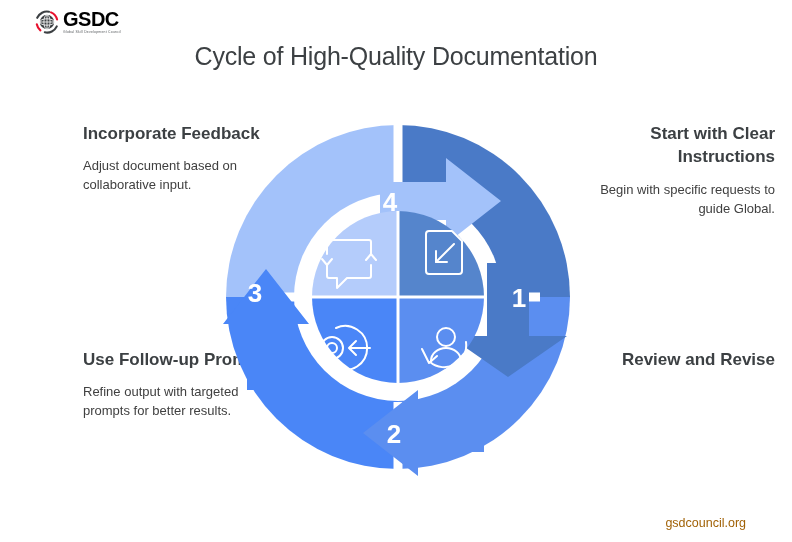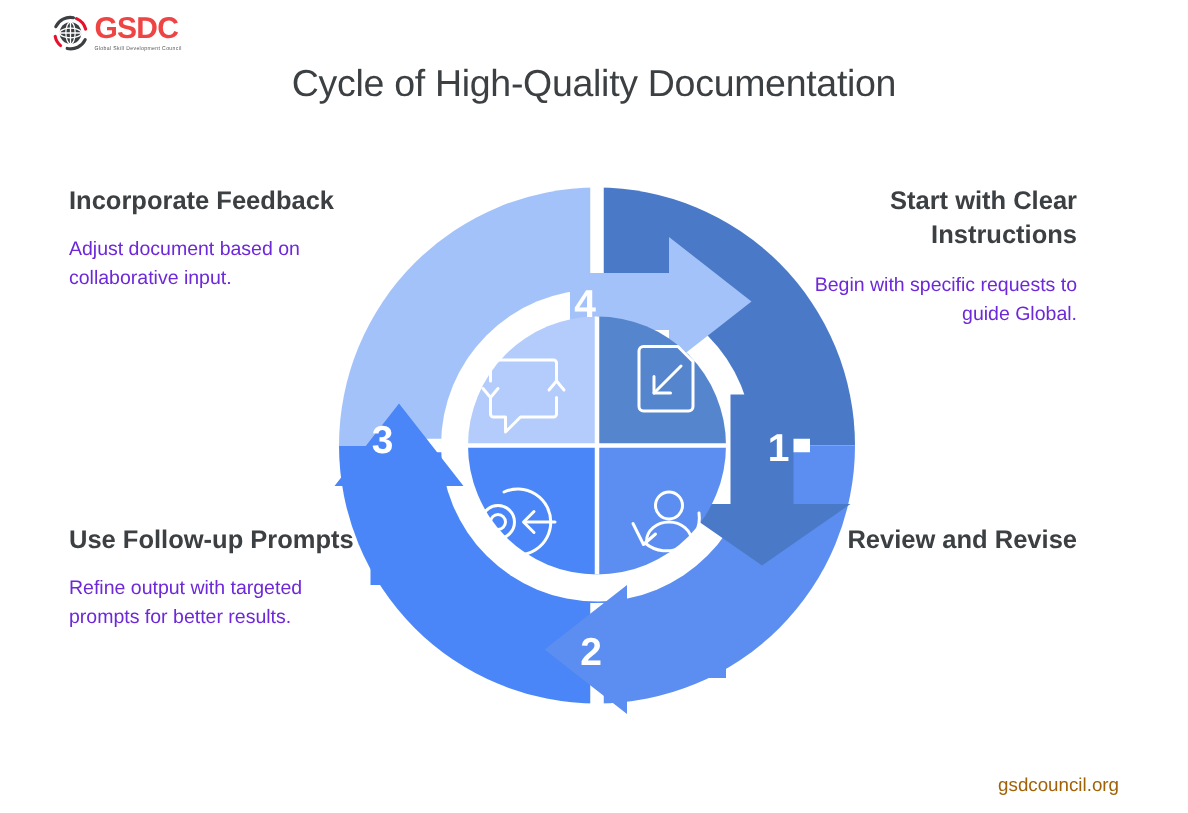--- a/index.html
+++ b/index.html
@@ -35,21 +35,21 @@
   }
   #logo .wordmark {
     display: flex;
     flex-direction: column;
     justify-content: center;
     line-height: 1;
   }
   #logo .gsdc {
     font-size: 20px;
     font-weight: bold;
-    color: #ef4444;
+    color: #000000;
     letter-spacing: -0.5px;
     font-family: "Liberation Sans", sans-serif;
   }
   #logo .tagline {
     font-size: 3.4px;
     color: #55595c;
     letter-spacing: 0.25px;
     margin-top: 2px;
     white-space: nowrap;
     transform: scaleY(1.1);
@@ -66,35 +66,36 @@
     font-size: 25px;
     font-weight: normal;
     color: #3c4043;
     letter-spacing: -0.2px;
   }
 
   
   .block {
     position: absolute;
     width: 190px;
+    margin-left: 37px;
   }
   .block .heading {
     font-size: 17px;
     font-weight: bold;
     color: #3c4043;
     line-height: 1.38;
   }
   .block .body {
     font-size: 13px;
-    color: #6d28d9;
+    color: #404040;
     line-height: 1.45;
     margin-top: 12px;
   }
   .block.left  { left: 46px;  text-align: left;  }
-  .block.right { left: 528px; width: 190px; text-align: right; }
+  .block.right { left: 548px; width: 190px; text-align: right; }
 
   #block-incorporate-feedback { top: 122px; }
   #block-start-instructions   { top: 122px; }
   #block-follow-up-prompts    { top: 348px; }
   #block-review-revise        { top: 348px; }
 
   
   #cycle-diagram {
     position: absolute;
     left: 222px;

